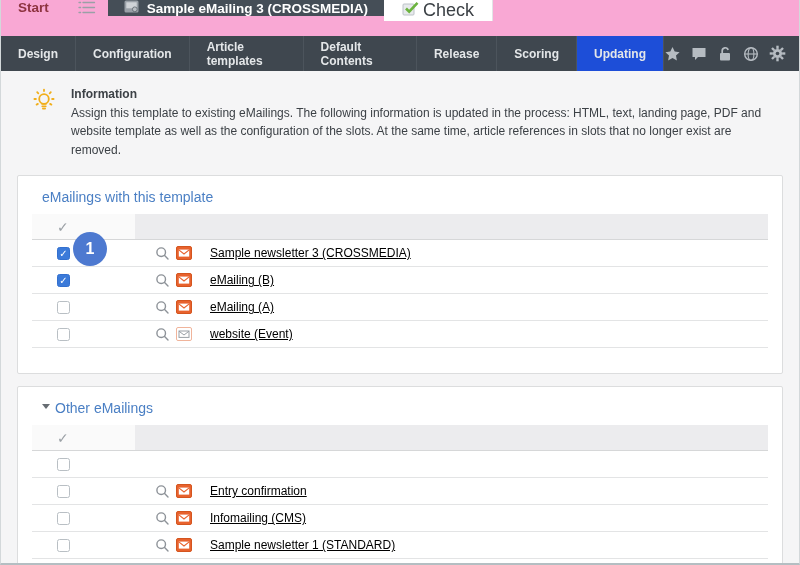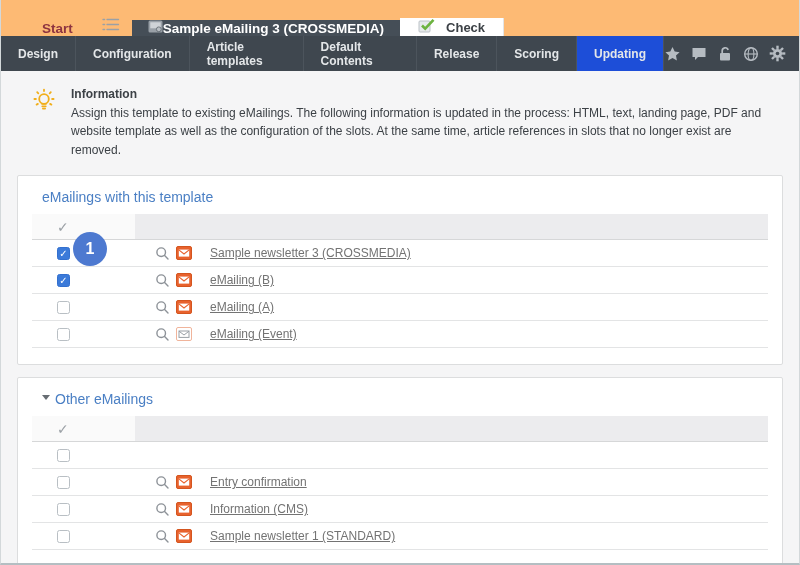--- a/index.html
+++ b/index.html
@@ -6,60 +6,60 @@
   html,body { width:800px; height:565px; }
   body { font-family: "Liberation Sans", "DejaVu Sans", sans-serif; background:#fff; }
   .page {
     width:800px; height:565px; position:relative;
     background:#f5f5f6;
     border-left:1px solid #d3d8da; border-right:1px solid #d3d8da; border-bottom:2px solid #b4bec2;
     overflow:hidden;
   }
 
   
-  .topbar { height:36px; background:#fdba74; display:flex; align-items:flex-end;padding-left:24px; }
+  .topbar { height:36px; background:#f9a8d4; display:flex; align-items:flex-start; }
   .start-link { display:flex; align-items:center; padding:0 17px; color:#8e3440; font-weight:bold; font-size:13.5px; cursor:pointer; }
   .v-sep { width:1px; background:#dcdee0; margin:7px 0; }
   .list-btn { width:40px; display:flex; align-items:center; justify-content:center; cursor:pointer; }
-  .doc-tab { background:#454e57; color:#fff; display:flex; align-items:center; gap:0; padding:0 16px; font-weight:bold; font-size:13.5px; cursor:pointer; }
-  .check-tab { background:#fff; color:#3c4146; display:flex; align-items:center; gap:11px; padding:0 18px; font-weight:bold; font-size:13px; border-right:1px solid #e2e4e6; cursor:pointer; }
+  .doc-tab { background:#454e57; color:#fff; display:flex; align-items:center; gap:8px; padding:0 16px; font-weight:bold; font-size:13.5px; cursor:pointer; }
+  .check-tab { background:#fff; color:#3c4146; display:flex; align-items:center; gap:4px; padding:0 18px; font-weight:normal; font-size:18px; border-right:1px solid #e2e4e6; cursor:pointer; }
 
   
   .navbar { height:35px; background:#3f474f; display:flex; align-items:stretch;justify-content:space-between; }
   .nav-item { display:flex; align-items:center; padding:0 17px; color:#e4e7e9; font-size:12px; font-weight:bold; border-right:1px solid #4c545c; cursor:pointer; }
   .nav-item.active { background:#1d4ed8; }
   .nav-icons { margin-left:auto; display:flex; align-items:center; gap:10px; padding-right:13px; }
   .nav-icons span { display:flex; cursor:pointer; }
 
   
   .info { display:flex; gap:14px; padding:14px 36px 8px 30px; }
   .info-icon { flex:0 0 26px; padding-top:2px; }
   .info-text { font-size:12px; color:#3c4146; line-height:1.55; max-width:716px; }
   .info-title { font-weight:bold; }
 
   
-  .panel { background:#fff; border:1px solid #dcddde; border-radius:2px; margin:8px 16px 0; padding:8px 14px 16px; position:relative; }
+  .panel { background:#fff; border:1px solid #dcddde; border-radius:2px; margin:8px 16px 0; padding:8px 14px 25px; position:relative; }
   .panel + .panel { margin-top:12px; }
   .panel-title { color:#4a7fc4; font-size:14px; padding:5px 10px 9px; cursor:default; }
   .caret { display:inline-block; width:0; height:0; border-left:4px solid transparent; border-right:4px solid transparent; border-top:5px solid #676d73; margin-right:5px; vertical-align:4px; cursor:pointer; }
 
   .thead { display:flex; height:26px; border-bottom:1px solid #d6d7d8; }
   .thead .col-check { background:#fafafa; }
   .thead .col-main  { background:#ececee; }
   .check-glyph { margin-left:25px; color:#9ba1a6; font-size:14px; line-height:26px; cursor:pointer; }
   .check-glyph::before { content:"\2713"; }
 
   .trow { display:flex; height:27px; align-items:center; border-bottom:1px solid #e3e4e5; background:#fff; }
   .col-check { width:103px; display:flex; align-items:center; flex:none; }
   .col-main { flex:1; display:flex; align-items:center; padding-left:20px; gap:6px; }
   .cb { width:13px; height:13px; border:1px solid #b9bfc4; border-radius:2.5px; margin-left:25px; background:#fff; cursor:pointer; }
   .cb.checked { background:#3b7ad9; border-color:#3370cf; }
   .cb.checked::after { content:"\2713"; display:block; color:#fff; font-size:10px; font-weight:bold; line-height:11px; text-align:center; }
   .icn { display:flex; cursor:pointer; }
-  .row-link { margin-left:12px; font-size:12px; color:#737373; text-decoration:underline; cursor:pointer; }
+  .row-link { margin-left:12px; font-size:12px; color:#000000; text-decoration:underline; cursor:pointer; }
 
   
   .badge { background:#4d79d0; color:#fff; border-radius:50%; display:flex; align-items:center; justify-content:center; font-weight:bold; z-index:5; }
   #badge1 { position:absolute; left:55px; top:56px; width:34px; height:34px; font-size:16px; }
 
   
   .actions { display:flex; justify-content:flex-end; align-items:center; gap:9px; padding:12px 47px 0 0; }
 </style>
 </head>
 <body>
@@ -281,21 +281,21 @@
                   <line x1="9.6" y1="9.6" x2="13" y2="13" stroke="#8d9298" stroke-width="1.4" stroke-linecap="round"></line>
                 </svg>
               </span>
               <span class="icn">
                 <svg width="16" height="14" viewBox="0 0 16 14">
                   <rect x="0.5" y="0.5" width="15" height="13" rx="1.5" fill="#fff" stroke="#f0b49b"></rect>
                   <rect x="3" y="4" width="10" height="6.4" fill="none" stroke="#9aa0a6" stroke-width="1"></rect>
                   <polyline points="3,4.2 8,8 13,4.2" fill="none" stroke="#9aa0a6" stroke-width="1"></polyline>
                 </svg>
               </span>
-              <a class="row-link">eMailing (Event)</a>
+              <a class="row-link">website (Event)</a>
             </div>
           </div>
         </div>
     </div>
     <div class="badge" id="badge1">1</div>
   </div>
 
   <div class="panel">
     <div class="panel-title">
       <span class="caret"></span><span>Other eMailings</span>
@@ -345,21 +345,21 @@
                   <line x1="9.6" y1="9.6" x2="13" y2="13" stroke="#8d9298" stroke-width="1.4" stroke-linecap="round"></line>
                 </svg>
               </span>
               <span class="icn">
                 <svg width="16" height="14" viewBox="0 0 16 14">
                   <rect x="0.5" y="0.5" width="15" height="13" rx="1.5" fill="#e8622d" stroke="#d4551f"></rect>
                   <rect x="2.8" y="3.6" width="10.4" height="7" fill="#fff"></rect>
                   <polyline points="2.8,3.9 8,8 13.2,3.9" fill="none" stroke="#e8622d" stroke-width="1.1"></polyline>
                 </svg>
               </span>
-              <a class="row-link">Information (CMS)</a>
+              <a class="row-link">Infomailing (CMS)</a>
             </div>
           </div>
           <div class="trow">
             <div class="col-check">
               <span class="cb"></span>
             </div>
             <div class="col-main">
               <span class="icn">
                 <svg width="15" height="15" viewBox="0 0 15 15">
                   <circle cx="6.2" cy="6.2" r="4.3" fill="none" stroke="#8d9298" stroke-width="1.4"></circle>

